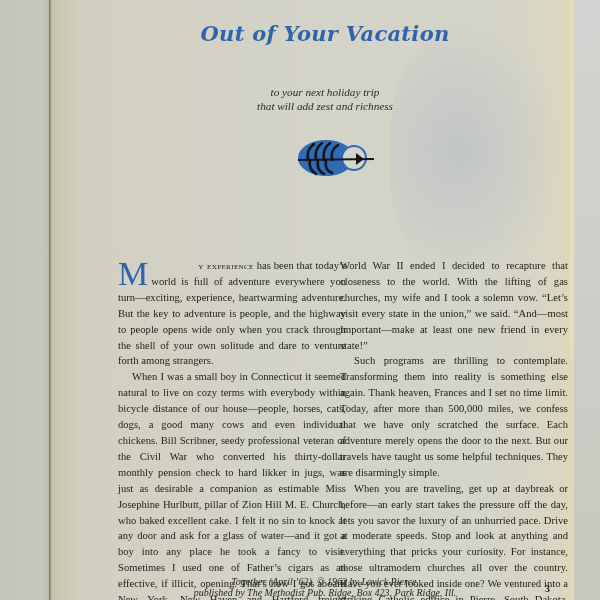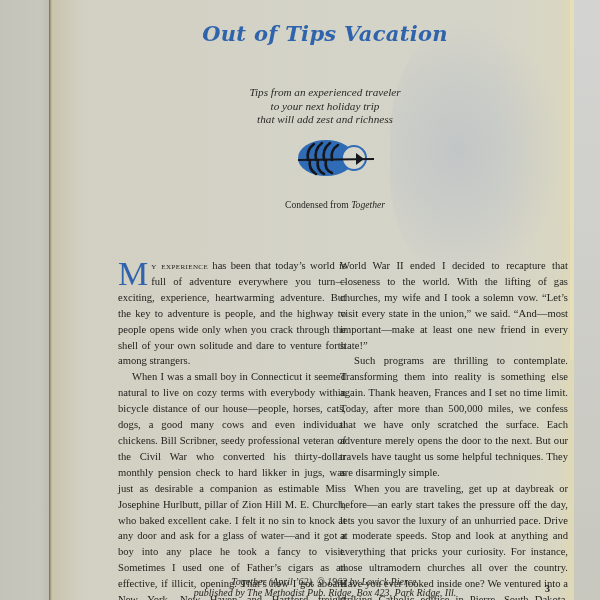--- a/index.html
+++ b/index.html
@@ -57,21 +57,21 @@
     color:#22221e; font-size:10.6px; line-height:15.9px; text-align:justify;
   }
   .col-left { left:118px; }
   .col-right { left:340px; }
   .col p { margin:0; text-indent:14px; }
   .col p.first { text-indent:0; }
   .dropcap {
     float:left; color:#2f64ac; font-size:34px; line-height:28px;
     margin:2px 3px 0 0; font-family:"Liberation Serif", serif;
   }
-  .smallcaps { font-variant:small-caps; letter-spacing:0.4px; }
+  .smallcaps { font-variant:small-caps; letter-spacing:0.4px;margin-left:47px; }
   .footer {
     position:absolute; left:190px; top:577px; width:270px;
     text-align:center; font-style:italic; color:#262622;
     font-size:10px; line-height:10.5px;
   }
   .page-num {
     position:absolute; left:545px; top:583px; font-size:10px; color:#222;
     font-weight:bold;
   }
 </style>
@@ -80,25 +80,24 @@
 
 <div class="left-page"></div>
 <div class="gutter"></div>
 <div class="backdrop-right"></div>
 
 <div class="page"></div>
 <div class="page-edge"></div>
 <div class="ghost-figure"></div>
 
 <div class="title">
-  <div>Out of Tips Vacation</div>
+  <div>Out of Your Vacation</div>
 </div>
 
 <div class="subtitle">
-  <div>Tips from an experienced traveler</div>
   <div>to your next holiday trip</div>
   <div>that will add zest and richness</div>
 </div>
 
 <div class="ornament">
   <svg width="80" height="40" viewBox="0 0 80 40">
     <ellipse cx="30" cy="20" rx="28" ry="18" fill="#2f6cb5"></ellipse>
     <circle cx="58" cy="20" r="12" fill="#d6d5cc" stroke="#2f6cb5" stroke-width="2"></circle>
     <line x1="2" y1="22" x2="78" y2="21" stroke="#14161c" stroke-width="2.2"></line>
     <g fill="none" stroke="#14161c" stroke-width="2.6" stroke-linecap="round">
@@ -108,23 +107,20 @@
       <path d="M36 22 Q34 12 42 7"></path>
       <path d="M14 22 Q12 31 20 36"></path>
       <path d="M22 22 Q20 32 28 36"></path>
       <path d="M30 22 Q28 32 36 35"></path>
     </g>
     <path d="M60 15 L68 21 L60 27 Z" fill="#14161c"></path>
   </svg>
 </div>
 
 <div class="byline">
-  <div>
-    <span>Condensed from </span><i>Together</i>
-  </div>
 </div>
 
 <div class="col col-left">
   <p class="first"><span class="dropcap">M</span><span class="smallcaps">y experience</span><span> has been that today’s world is full of adventure everywhere you turn—exciting, experience, heartwarming adventure. But the key to adventure is people, and the highway to people opens wide only when you crack through the shell of your own solitude and dare to venture forth among strangers.</span></p>
   <p>When I was a small boy in Connecticut it seemed natural to live on cozy terms with everybody within bicycle distance of our house—people, horses, cats, dogs, a good many cows and even individual chickens. Bill Scribner, seedy professional veteran of the Civil War who converted his thirty-dollar monthly pension check to hard likker in jugs, was just as desirable a companion as estimable Miss Josephine Hurlbutt, pillar of Zion Hill M. E. Church, who baked excellent cake. I felt it no sin to knock at any door and ask for a glass of water—and it got a boy into any place he took a fancy to visit. Sometimes I used one of Father’s cigars as an effective, if illicit, opening. That’s how I got aboard New York, New Haven and Hartford freight locomotive No. 449 and made its engineer one of my particular friends.</p>
 
 </div>
 
 <div class="col col-right">
   <p class="first">World War II ended I decided to recapture that closeness to the world. With the lifting of gas churches, my wife and I took a solemn vow. “Let’s visit every state in the union,” we said. “And—most important—make at least one new friend in every state!”</p>

